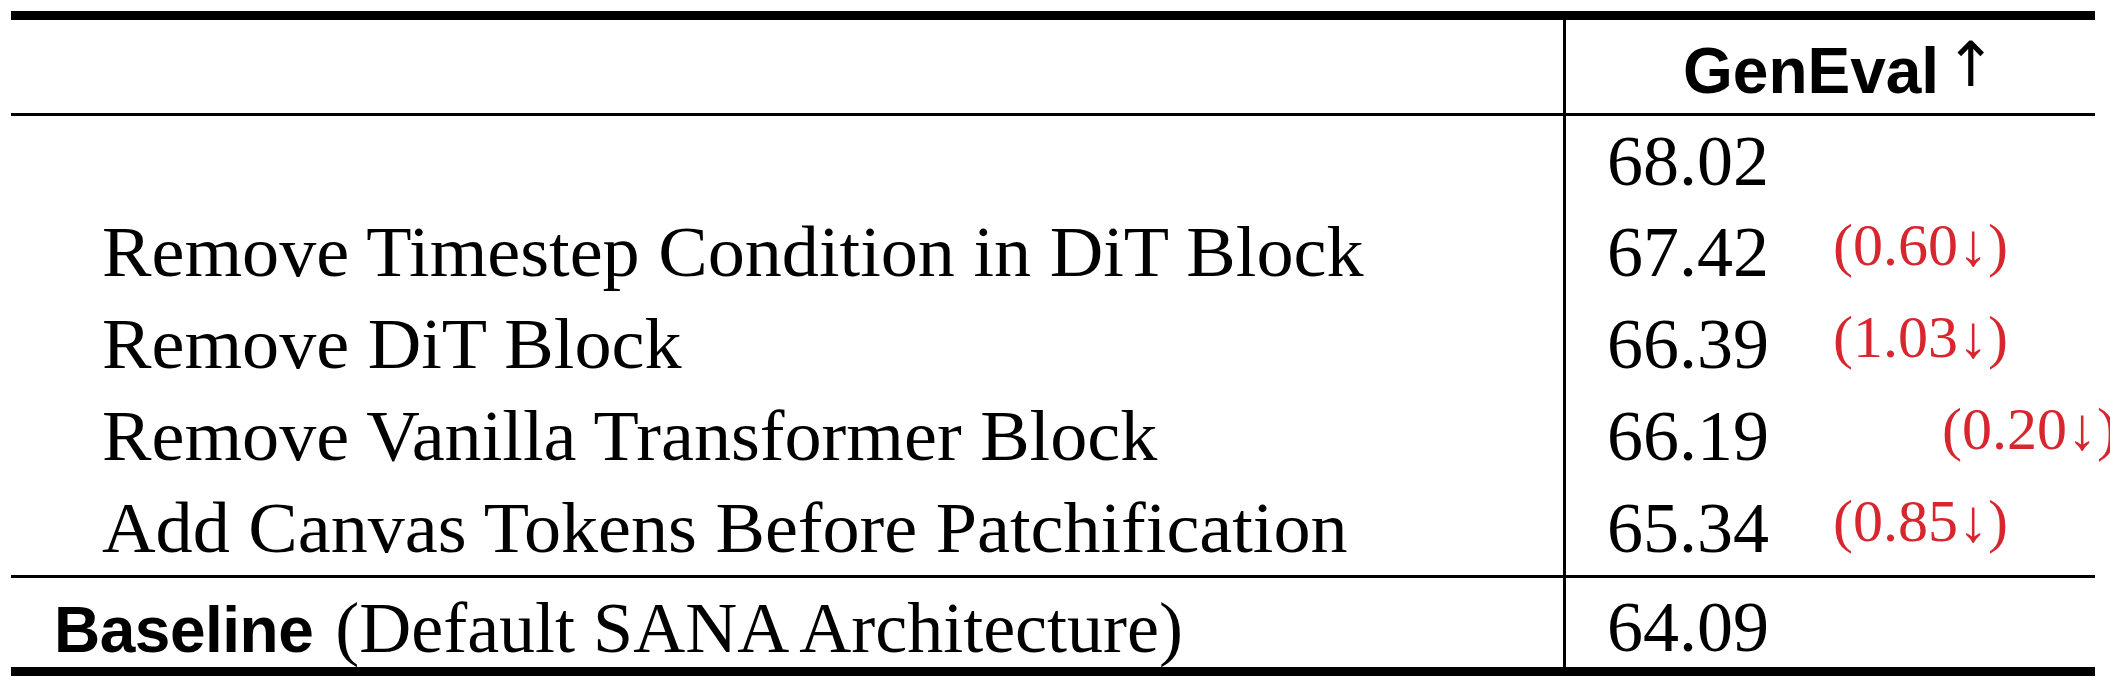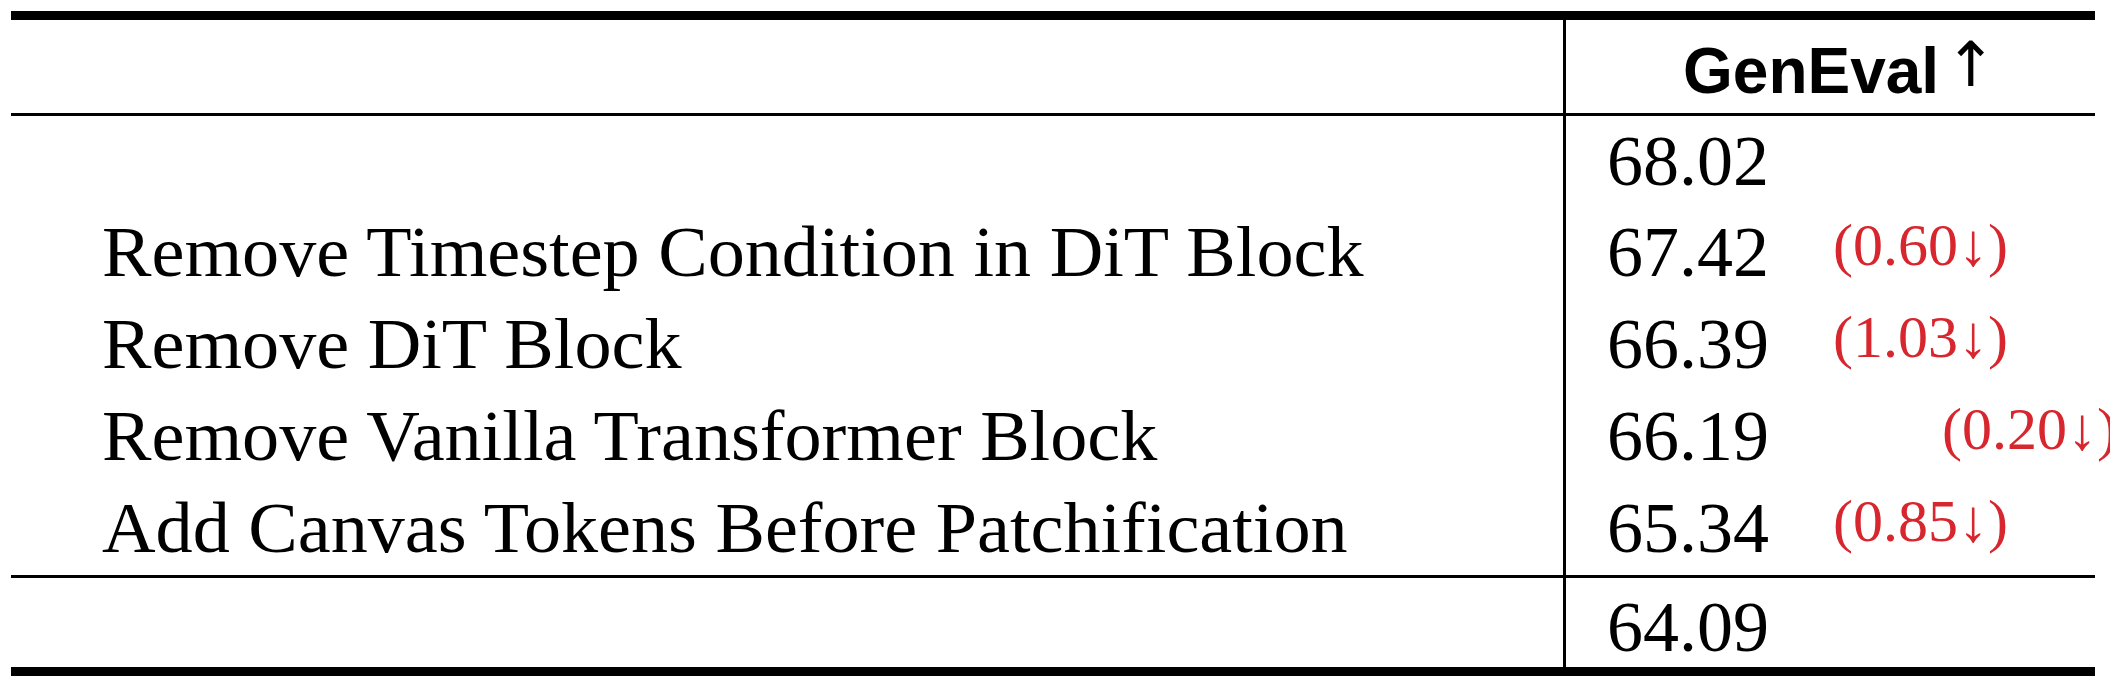--- a/index.html
+++ b/index.html
@@ -47,15 +47,18 @@
   <div class="cell-text serif delta" style="left:1833px; top:303px;">(1.03↓)</div>
 
   <div class="cell-text serif indent-text" style="left:102px; top:395px; transform: scaleX(1.03);">Remove Vanilla Transformer Block</div>
   <div class="cell-text serif value" style="left:1607px; top:395px;">66.19</div>
   <div class="cell-text serif delta" style="left:1942px; top:395px;">(0.20↓)</div>
 
   <div class="cell-text serif indent-text" style="left:102px; top:487px; transform: scaleX(1.03);">Add Canvas Tokens Before Patchification</div>
   <div class="cell-text serif value" style="left:1607px; top:487px;">65.34</div>
   <div class="cell-text serif delta" style="left:1833px; top:487px;">(0.85↓)</div>
 
+  <div class="cell-text" style="left:54px; top:587px;">
+    <span class="sansb label-bold">Baseline</span><span class="serif label-serif" style="margin-left:22px;">(Default SANA Architecture)</span>
+  </div>
   <div class="cell-text serif value" style="left:1607px; top:586px;">64.09</div>
 
 </div>
 
 </body></html>

